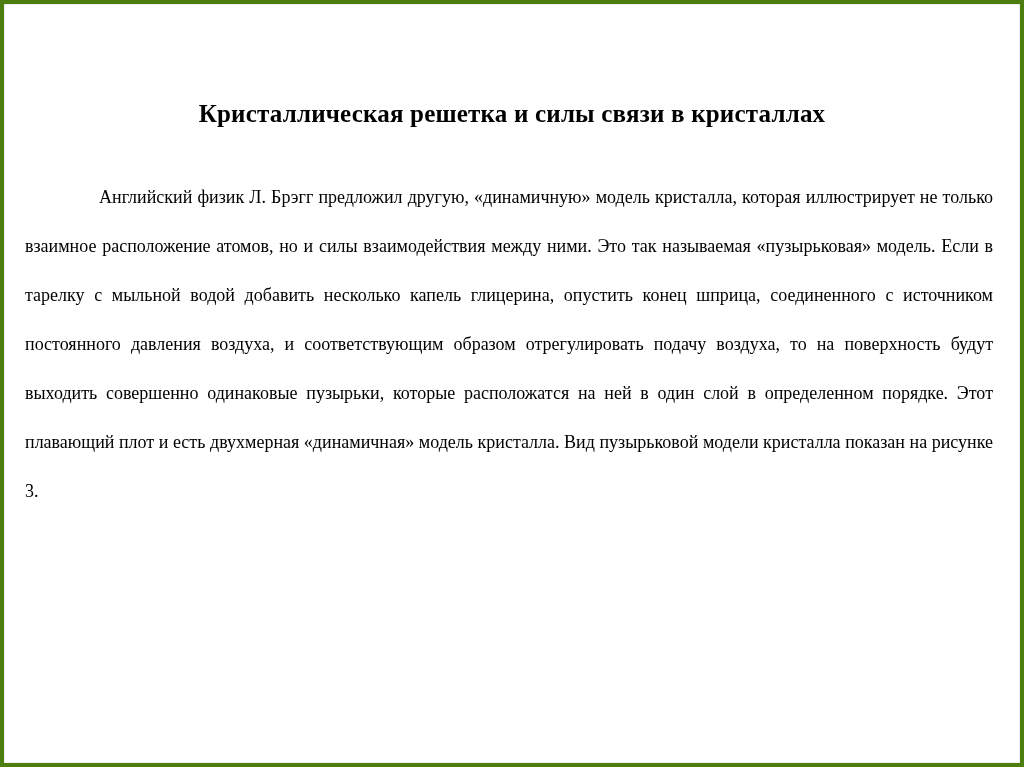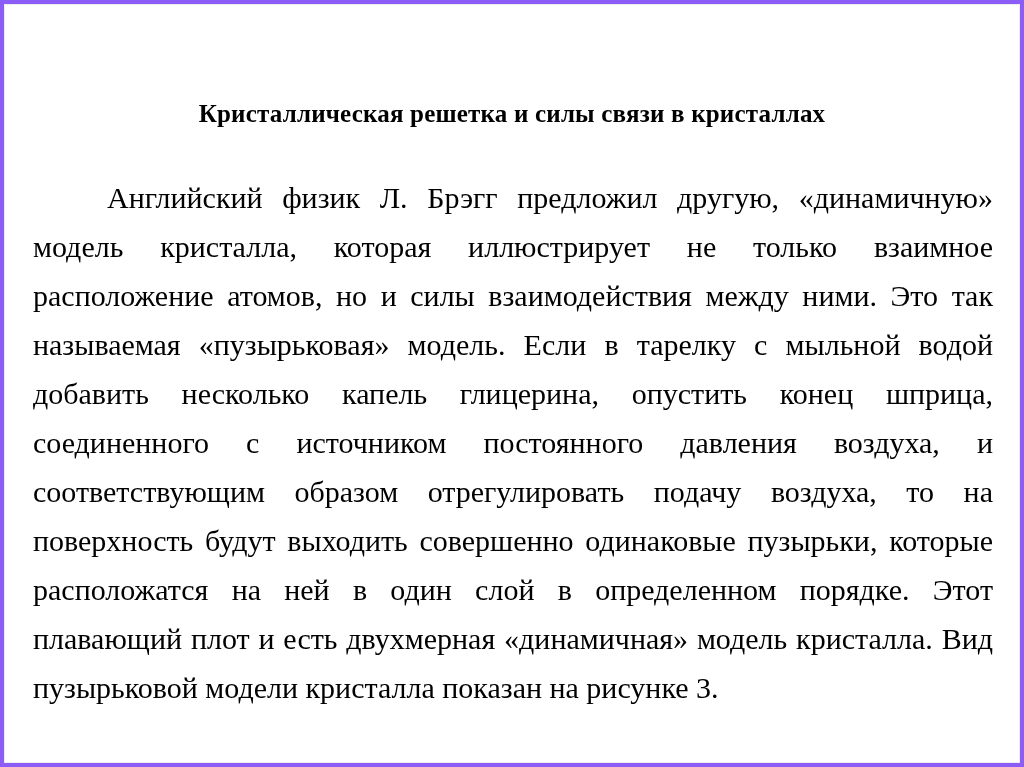--- a/index.html
+++ b/index.html
@@ -7,42 +7,42 @@
     width: 1024px;
     height: 767px;
     background: #ffffff;
     font-family: "Liberation Serif", "DejaVu Serif", serif;
     overflow: hidden;
   }
   .slide {
     position: relative;
     width: 1024px;
     height: 767px;
-    background: #8b5cf6;
+    background: #4d7c0f;
   }
   .slide-inner {
     position: absolute;
     top: 4px;
     left: 4px;
     right: 4px;
     bottom: 4px;
     border: 1px solid #ededed;
     background: #ffffff;
   }
   .slide-title {
     margin-top: 95px;
     text-align: center;
     font-weight: bold;
     font-size: 25px;
     color: #000000;
     letter-spacing: 0.2px;
   }
   .slide-paragraph {
-    margin: 45px 26px 0 28px;
-    font-size: 30px;
+    margin: 45px 26px 0 20px;
+    font-size: 18px;
     color: #000000;
     line-height: 49px;
     text-align: justify;
     text-indent: 74px;
   }
 </style>
 </head>
 <body>
 
 <div class="slide">

